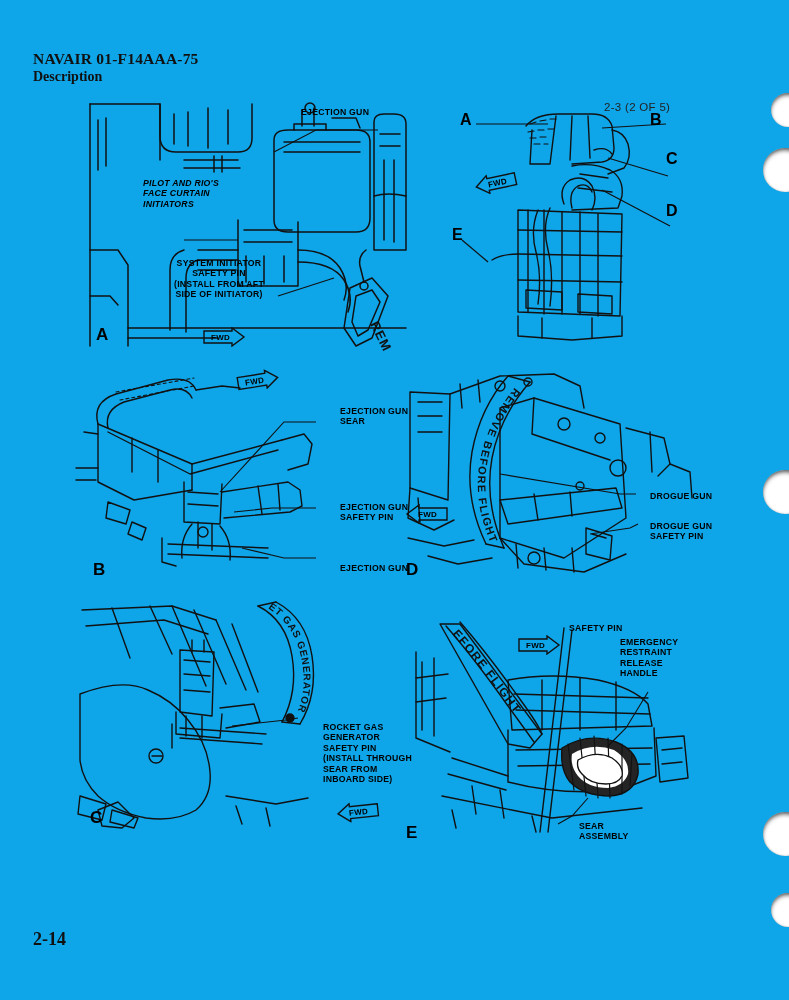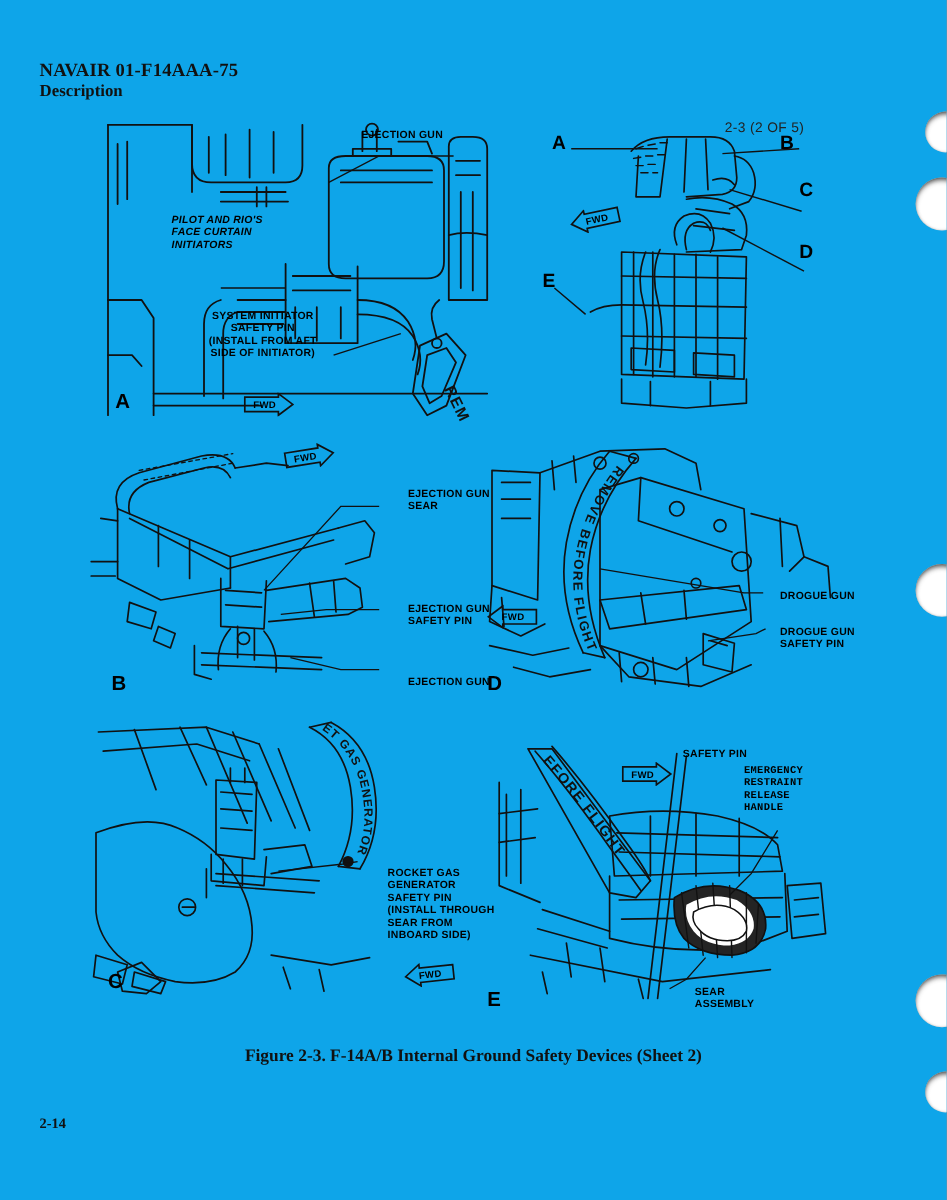--- a/index.html
+++ b/index.html
@@ -48,21 +48,21 @@
     font-family: "Liberation Serif", serif;
     font-weight: bold;
     font-size: 14.5px;
     color: #111;
   }
   .page-num {
     position: absolute;
     left: 33px; top: 929px;
     font-family: "Liberation Serif", serif;
     font-weight: bold;
-    font-size: 12px;
+    font-size: 18px;
     color: #111;
   }
   
   .hole {
     position: absolute;
     right: -18px;
     width: 44px; height: 44px;
     border-radius: 50%;
     background: #fff;
     box-shadow: inset 0 3px 4px -1px rgba(60,60,60,.85),
@@ -508,32 +508,31 @@
         <textPath href="#eStreamPath" startOffset="0">EFORE FLIGHT</textPath>
       </text>
       <g class="ink" stroke-width="1.1">
         <path d="M196 128 L214 110 L236 74"></path>
         <path d="M176 180 L160 198 L146 206"></path>
       </g>
     </svg>
   </div>
 
   <div class="callout" style="left:549px; top:623px;">SAFETY PIN</div>
-  <div class="callout" style="left:600px; top:637px;font-family:Liberation Mono, monospace;">EMERGENCY
+  <div class="callout" style="left:600px; top:637px;">EMERGENCY
 RESTRAINT
 RELEASE
 HANDLE</div>
   <div class="callout" style="left:559px; top:821px;">SEAR
 ASSEMBLY</div>
 
   <div class="fwd" style="left:521px; top:639px;">
     <svg width="44" height="20" viewBox="0 0 44 20">
       <path class="ink" stroke-width="1.4" d="M2 4 L30 4 L30 1 L42 10 L30 19 L30 16 L2 16 Z"></path>
     </svg>
     <span>FWD</span>
   </div>
 
   <div class="plabel" style="left:406px; top:823px;">E</div>
 
-  <div class="fig-caption">Figure 2-3. F-14A/B Internal Ground Safety Devices (Sheet 2)</div>
   <div class="page-num">2-14</div>
 
 </div>
 
 </body></html>

